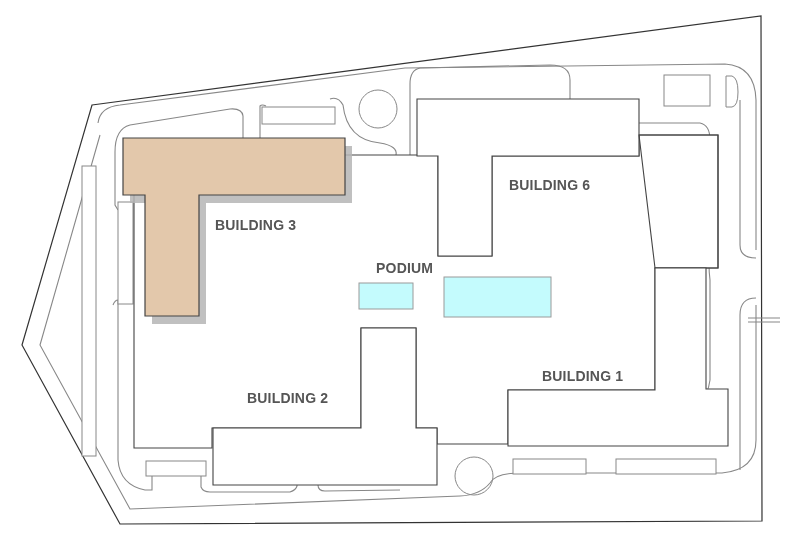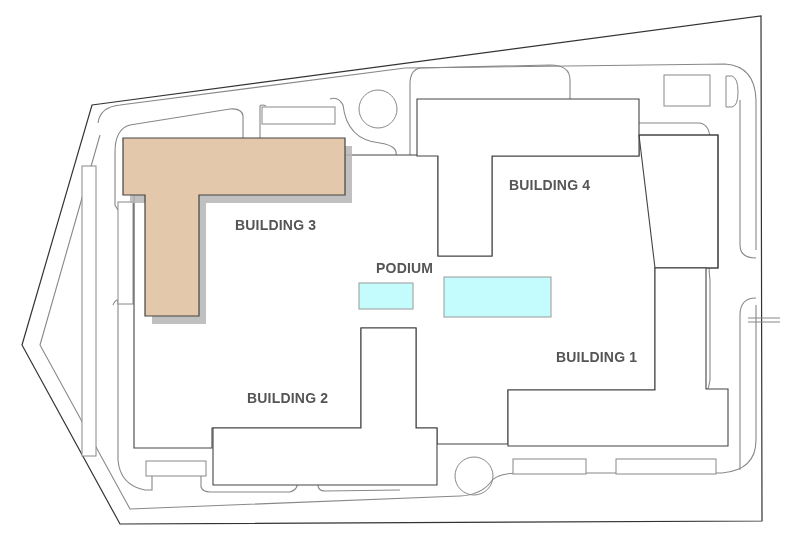--- a/index.html
+++ b/index.html
@@ -54,17 +54,17 @@
   <polygon points="361,328 416,328 416,428 437,428 437,485 213,485 213,428 361,428" fill="#fff" stroke="#444" stroke-width="1.1"></polygon>
 
   <polygon points="130,146 352,146 352,203 206,203 206,324 152,324 152,203 130,203" fill="#b5b5b5" opacity="0.85"></polygon>
 
   <polygon points="123,138 345,138 345,195 199,195 199,316 145,316 145,195 123,195" fill="#e3c8ab" stroke="#444" stroke-width="1.2"></polygon>
 
   <rect x="359" y="283" width="54" height="26" fill="#c4fbfd" stroke="#9a9a9a" stroke-width="1"></rect>
   <rect x="444" y="277" width="107" height="40" fill="#c4fbfd" stroke="#9a9a9a" stroke-width="1"></rect>
 </svg>
 
-<div class="label" style="left:215px;top:217px;margin-left:20px;">BUILDING 3</div>
-<div class="label" style="left:509px;top:177px;">BUILDING 4</div>
+<div class="label" style="left:215px;top:217px;">BUILDING 3</div>
+<div class="label" style="left:509px;top:177px;">BUILDING 6</div>
 <div class="label" style="left:359px;top:260px;margin-left:17px;">PODIUM</div>
-<div class="label" style="left:542px;top:349px;margin-left:14px;">BUILDING 1</div>
+<div class="label" style="left:542px;top:368px;">BUILDING 1</div>
 <div class="label" style="left:247px;top:390px;">BUILDING 2</div>
 
 </body></html>

